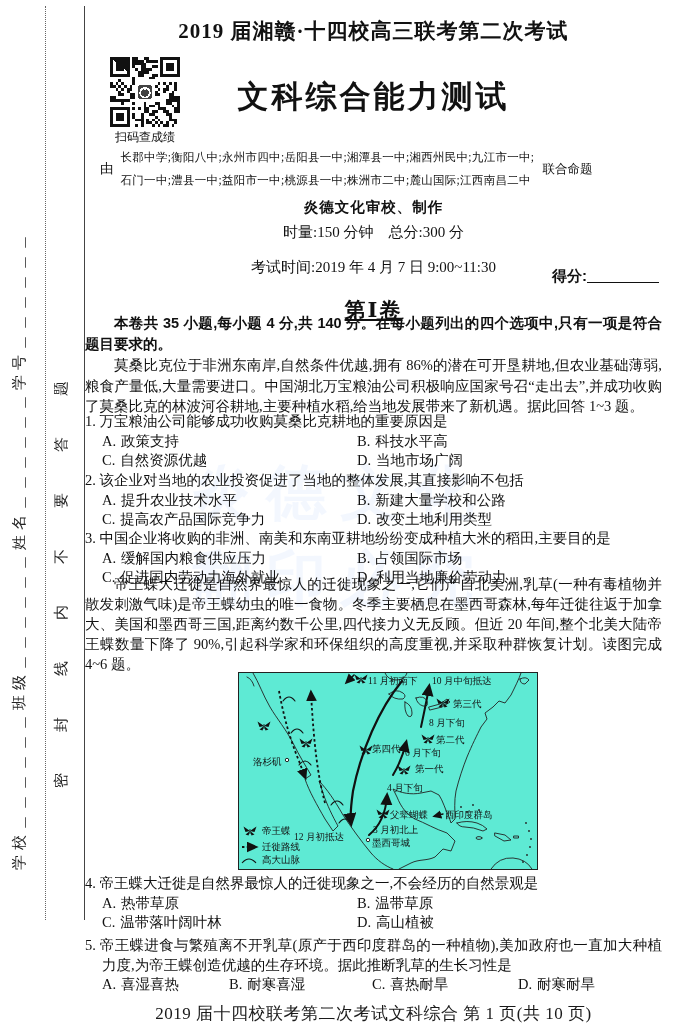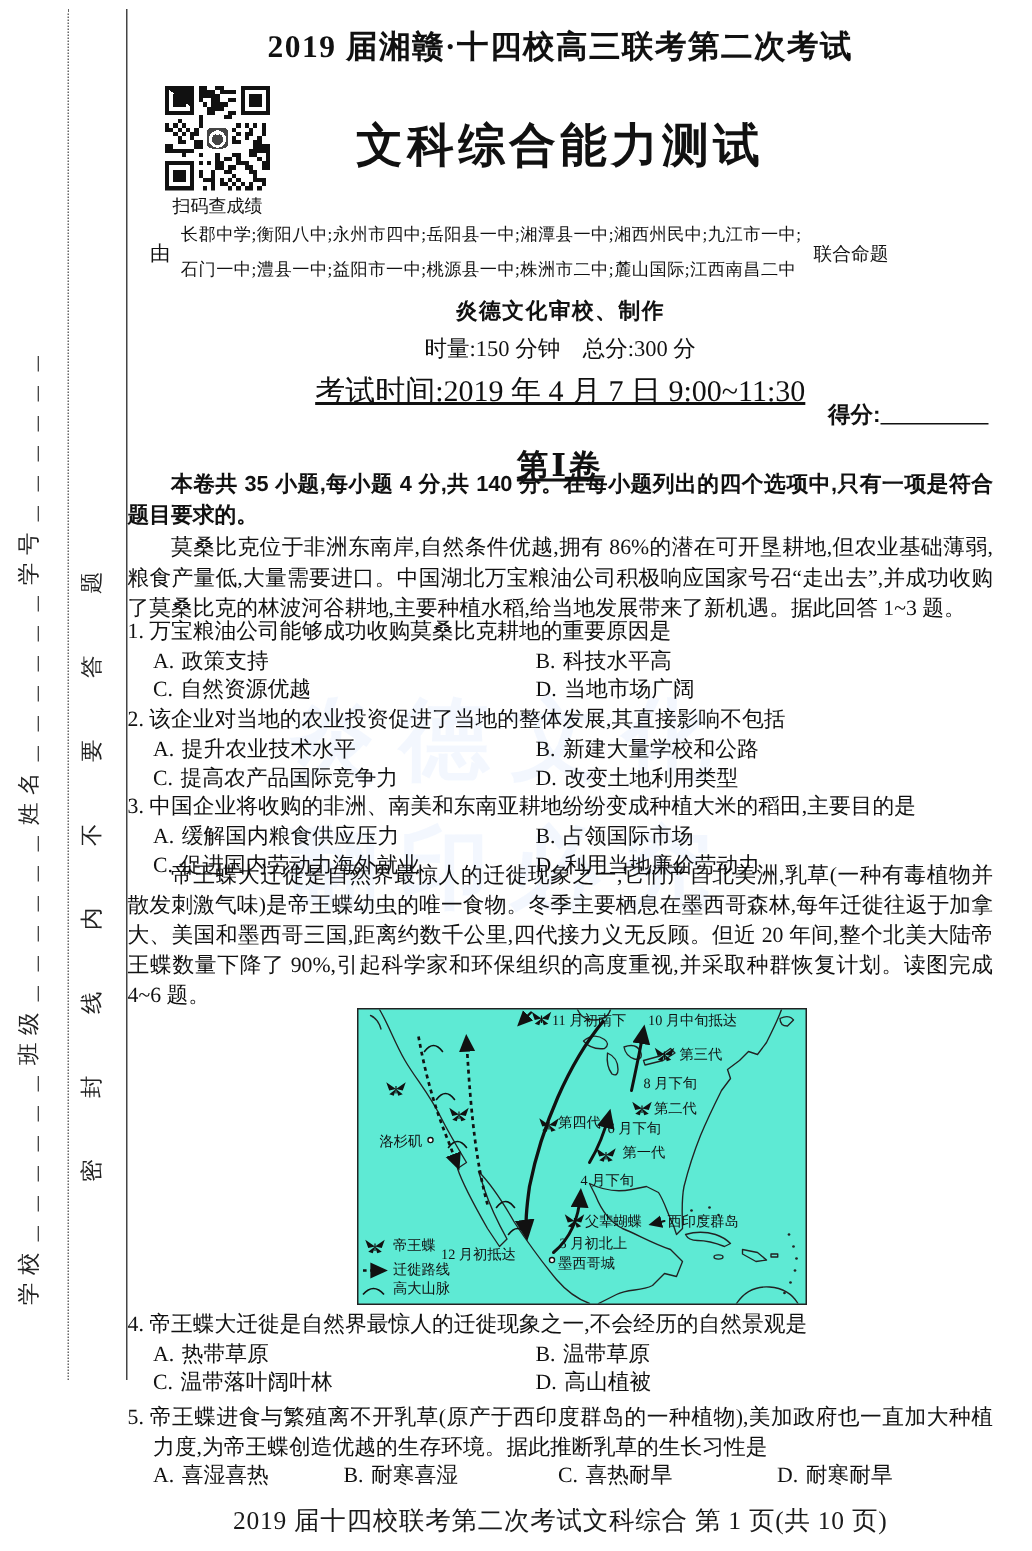--- a/index.html
+++ b/index.html
@@ -22,21 +22,21 @@
   .subjtitle{top:76px;font-size:31px;letter-spacing:3px;}
   .qrbox{left:108px;top:57px;width:74px;text-align:center;}
   .qrbox svg{width:74px;height:70px;display:block;shape-rendering:crispEdges;}
   .qrcap{font-family:"Liberation Sans","DejaVu Sans",sans-serif;font-size:12px;margin-top:2px;color:#111;}
   .byline{left:100px;top:146px;width:540px;display:flex;align-items:center;}
   .bychar{font-size:13.5px;margin-right:7px;}
   .schools{font-size:11.5px;line-height:23px;letter-spacing:.3px;white-space:nowrap;}
   .joint{font-size:12.5px;margin-left:8px;white-space:nowrap;}
   .producer{top:198px;font-size:14.5px;letter-spacing:1px;}
   .dur{top:223px;font-size:15px;}
-  .extime{top:247px;font-size:20px;text-decoration:underline;}
+  .extime{top:258px;font-size:15px;}
   .score{left:552px;top:267px;font-size:15px;}
   .score .blank{display:inline-block;width:72px;border-bottom:1.4px solid #111;height:14px;vertical-align:-2px;}
 
   
   .sect{top:296px;font-size:21px;font-weight:bold;letter-spacing:2px;text-decoration:underline;}
   .block{left:85px;width:577px;font-size:14.5px;text-align:justify;}
   .instr{top:313px;line-height:21px;text-indent:2em;font-size:14.5px;}
   .psg{line-height:20px;text-indent:2em;}
   .p1{top:355px;line-height:20.5px;}
   .p2{top:574px;}

